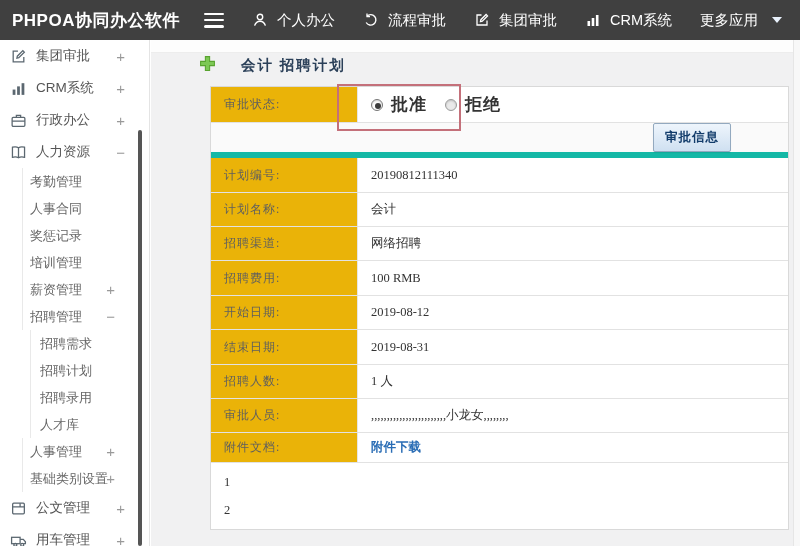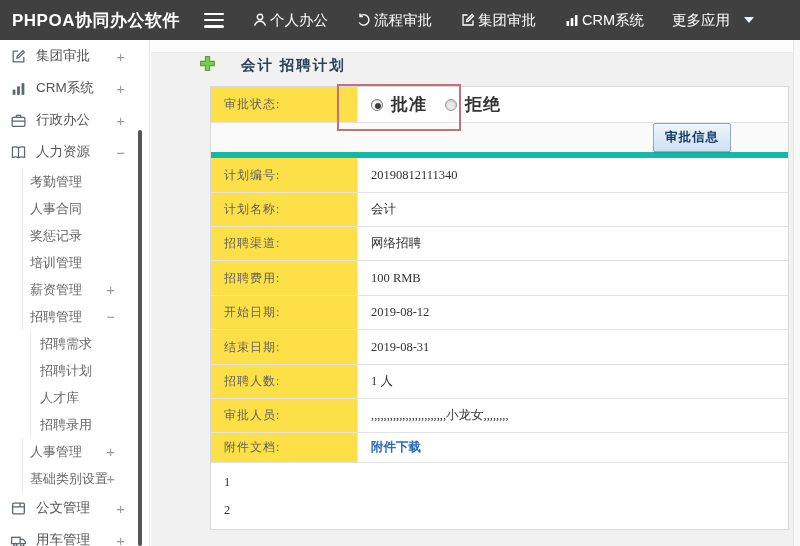--- a/index.html
+++ b/index.html
@@ -8,21 +8,21 @@
   .stage { position:relative; width:800px; height:546px; overflow:hidden; }
 
   
   .topbar { position:absolute; top:0; left:0; right:0; height:40px; background:#404040;
             display:flex; align-items:center; color:#fff; }
   .logo { font-size:17px; font-weight:bold; padding-left:12px; width:188px; letter-spacing:.5px; white-space:nowrap; }
   .hamburger { width:20px; height:15px; margin-left:16px; display:flex; flex-direction:column;
                justify-content:space-between; cursor:pointer; }
   .hamburger i { display:block; height:2.5px; background:#fff; border-radius:2px; }
   .topnav { display:flex; align-items:center; margin-left:28px; gap:28px; }
-  .nav-item { display:flex; align-items:center; gap:2px; font-size:14.5px; cursor:pointer; white-space:nowrap; }
+  .nav-item { display:flex; align-items:center; gap:9px; font-size:14.5px; cursor:pointer; white-space:nowrap; }
   .nav-item svg { display:block; }
   .caret { width:0; height:0; border-left:5px solid transparent; border-right:5px solid transparent;
            border-top:6px solid #eaf2fd; margin-left:-14px; }
 
   
   .sidebar { position:absolute; top:40px; left:0; width:150px; bottom:0; background:#fff;
              border-right:1px solid #e4e4e4; overflow:hidden; }
   .sb1 { height:32px; display:flex; align-items:center; padding-left:10px; color:#555;
          font-size:13.5px; position:relative; cursor:pointer; }
   .sb1 .sbicon { width:17px; height:17px; margin-right:9px; color:#5b6770; flex:0 0 auto; }
@@ -39,21 +39,21 @@
   .main { position:absolute; left:151px; top:40px; right:0; bottom:0; background:#f1f1f2; overflow:hidden; }
   .white-strip { height:13px; background:#fdfdfd; border-bottom:1px solid #ededed; }
   .title-row { position:absolute; left:48px; top:15px; display:flex; align-items:center; gap:25px; }
   .page-title { font-family:"Liberation Serif", serif; font-size:14.5px; font-weight:bold;
                 color:#2b4059; letter-spacing:2px; }
 
   .form-table { position:absolute; left:59px; top:46px; width:579px; background:#fff;
                 border:1px solid #d9d9d9; font-family:"Liberation Serif", serif; }
   .frow { display:flex; border-bottom:1px solid #e2e2e2; }
   .frow:last-child { border-bottom:none; }
-  .lbl { width:147px; flex:0 0 147px; background:#fde047; border-right:1px solid #e6e6e6;
+  .lbl { width:147px; flex:0 0 147px; background:#eab308; border-right:1px solid #e6e6e6;
          display:flex; align-items:center; padding-left:13px; color:#5f5f5f; font-size:12px; letter-spacing:1px; }
   .val { flex:1; display:flex; align-items:center; padding-left:13px; color:#333; font-size:12.5px; }
   .h36{height:36px;} .h35{height:35px;} .h34{height:34px;} .h30{height:30px;} .h66{height:66px;}
 
   .radio-opt { display:flex; align-items:center; margin-right:18px; cursor:pointer;
                font-size:17px; font-weight:600; color:#333; letter-spacing:1px; }
   .radio { width:12px; height:12px; border-radius:50%; border:1px solid #9a9a9a; background:#e9e9e9;
            display:inline-block; margin-right:8px; position:relative;
            box-shadow: inset 0 1px 2px rgba(0,0,0,.18); }
   .radio.checked { background:#fff; border-color:#777; }
@@ -202,24 +202,24 @@
       <span class="exp">−</span>
     </div>
 
     <div class="sb3">
       <span>招聘需求</span>
     </div>
     <div class="sb3">
       <span>招聘计划</span>
     </div>
     <div class="sb3">
+      <span>招聘录用</span>
+    </div>
+    <div class="sb3">
       <span>人才库</span>
-    </div>
-    <div class="sb3">
-      <span>招聘录用</span>
     </div>
 
     <div class="sb2">
       <span>人事管理</span>
       <span class="exp">+</span>
     </div>
     <div class="sb2">
       <span>基础类别设置</span>
       <span class="exp">+</span>
     </div>

